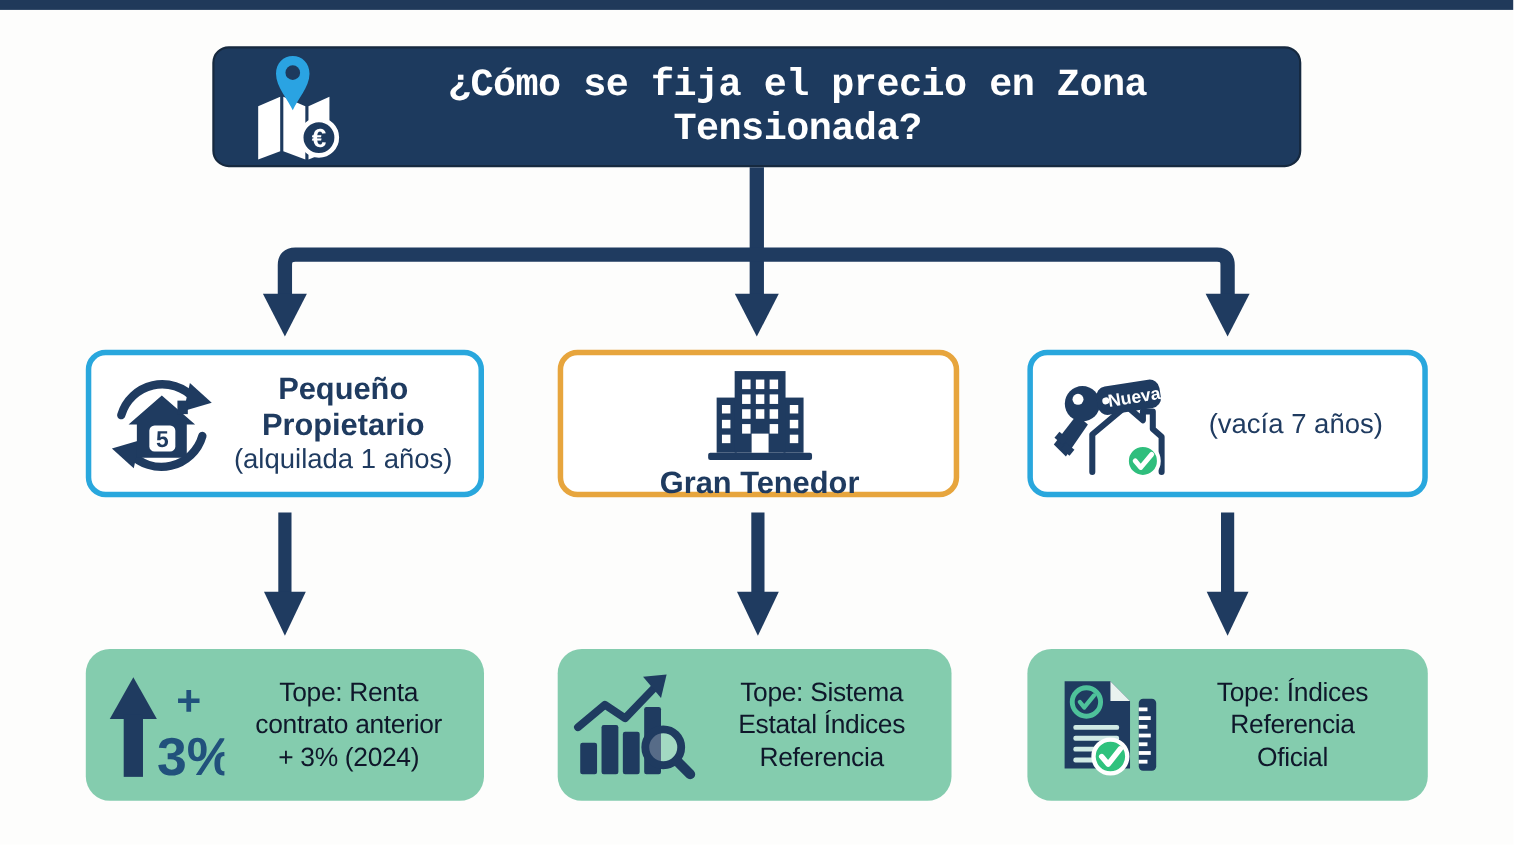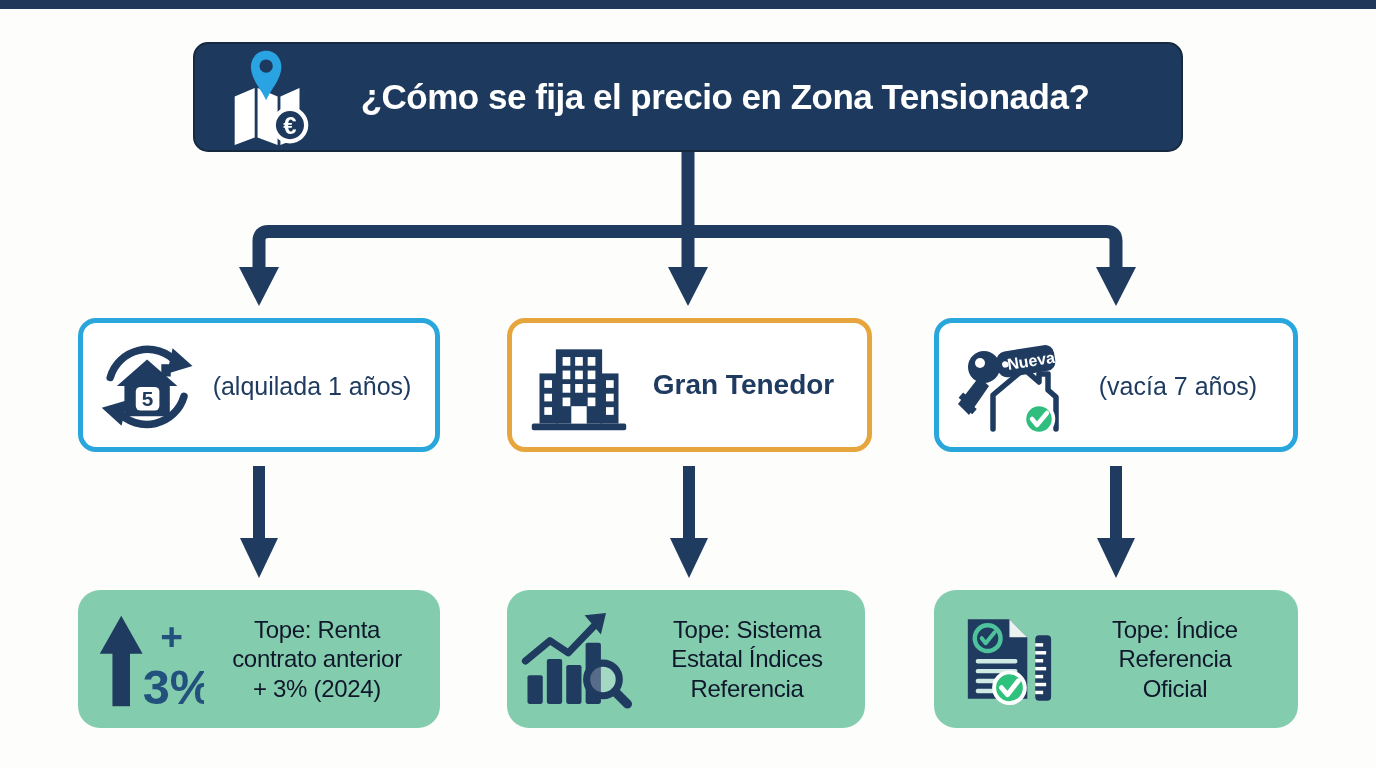--- a/index.html
+++ b/index.html
@@ -14,34 +14,34 @@
   }
   
   .header{
     position:absolute;left:193px;top:42px;width:990px;height:110px;
     background:#1d3a5e;border:2px solid #16293f;border-radius:15px;
     display:flex;align-items:center;box-sizing:border-box;padding:0 26px;
   }
   .header-icon{width:96px;height:100px;flex:0 0 auto;margin-right:18px;}
   .header-title{
     flex:1;text-align:center;color:#ffffff;font-size:35px;font-weight:bold;
-    letter-spacing:-0.5px;margin-right:40px;
+    letter-spacing:-0.5px;margin-right:40px;font-family:Liberation Mono, monospace;
   }
   
   .connectors{position:absolute;left:0;top:0;width:1376px;height:768px;pointer-events:none;}
   
   .branch{
     position:absolute;top:318px;height:134px;background:#ffffff;
     border-radius:18px;box-sizing:border-box;
     display:flex;align-items:center;padding:0 12px 0 14px;
   }
   .branch.border-blue{border:5px solid #29a7dd;}
   .branch.border-orange{border:5px solid #e7a53d;}
   .branch-0{left:78px;width:362px;}
-  .branch-1{left:507px;width:365px;}
+  .branch-1{left:507px;width:365px;flex-direction:column;}
   .branch-2{left:934px;width:364px;}
   .branch-icon{flex:0 0 auto;}
   .branch-text{flex:1;text-align:center;color:#1f3b60;}
   .branch-title{font-size:28px;font-weight:bold;line-height:1.12;white-space:pre-line;}
   .branch-sub{font-size:25px;font-weight:400;line-height:1.15;margin-top:2px;white-space:nowrap;}
   
   .outcome{
     position:absolute;top:590px;height:138px;background:#84ccae;
     border-radius:22px;display:flex;align-items:center;
     box-sizing:border-box;padding:0 10px 0 14px;
@@ -107,20 +107,22 @@
         <path d="M92 67 A41 41 0 0 1 22 83"></path>
       </g>
       <polygon points="80,16 101,35 74,43" fill="#1f3b60"></polygon>
       <polygon points="26,98 5,79 32,71" fill="#1f3b60"></polygon>
       <path d="M53 28 L85 56 H77 V88 H29 V56 H21 Z" fill="#1f3b60"></path>
       <rect x="68" y="33" width="10" height="13" fill="#1f3b60"></rect>
       <rect x="41" y="57" width="25" height="25" rx="5" fill="#ffffff"></rect>
       <text x="53.5" y="77.5" text-anchor="middle" font-size="22" font-weight="bold" fill="#1f3b60">5</text>
     </svg>
     <div class="branch-text">
+      <div class="branch-title">Pequeño
+Propietario</div>
       <div class="branch-sub">(alquilada 1 años)</div>
     </div>
   </div>
 
   <div class="branch branch-1 border-orange">
     <svg class="branch-icon" width="106" height="100" viewBox="0 0 110 100">
       <rect x="6" y="90" width="98" height="7" rx="2" fill="#1f3b60"></rect>
       <rect x="14" y="38" width="19" height="52" fill="#1f3b60"></rect>
       <rect x="77" y="38" width="19" height="52" fill="#1f3b60"></rect>
       <rect x="31" y="13" width="48" height="77" fill="#1f3b60"></rect>
@@ -225,18 +227,18 @@
       <g fill="#ffffff">
         <rect x="88" y="34" width="8" height="3.5"></rect>
         <rect x="88" y="42" width="11" height="3.5"></rect>
         <rect x="88" y="50" width="8" height="3.5"></rect>
         <rect x="88" y="58" width="11" height="3.5"></rect>
         <rect x="88" y="66" width="8" height="3.5"></rect>
         <rect x="88" y="74" width="11" height="3.5"></rect>
         <rect x="88" y="82" width="8" height="3.5"></rect>
       </g>
     </svg>
-    <div class="outcome-text">Tope: Índice
+    <div class="outcome-text">Tope: Índices
 Referencia
 Oficial</div>
   </div>
 
 </div>
 
 </body></html>

